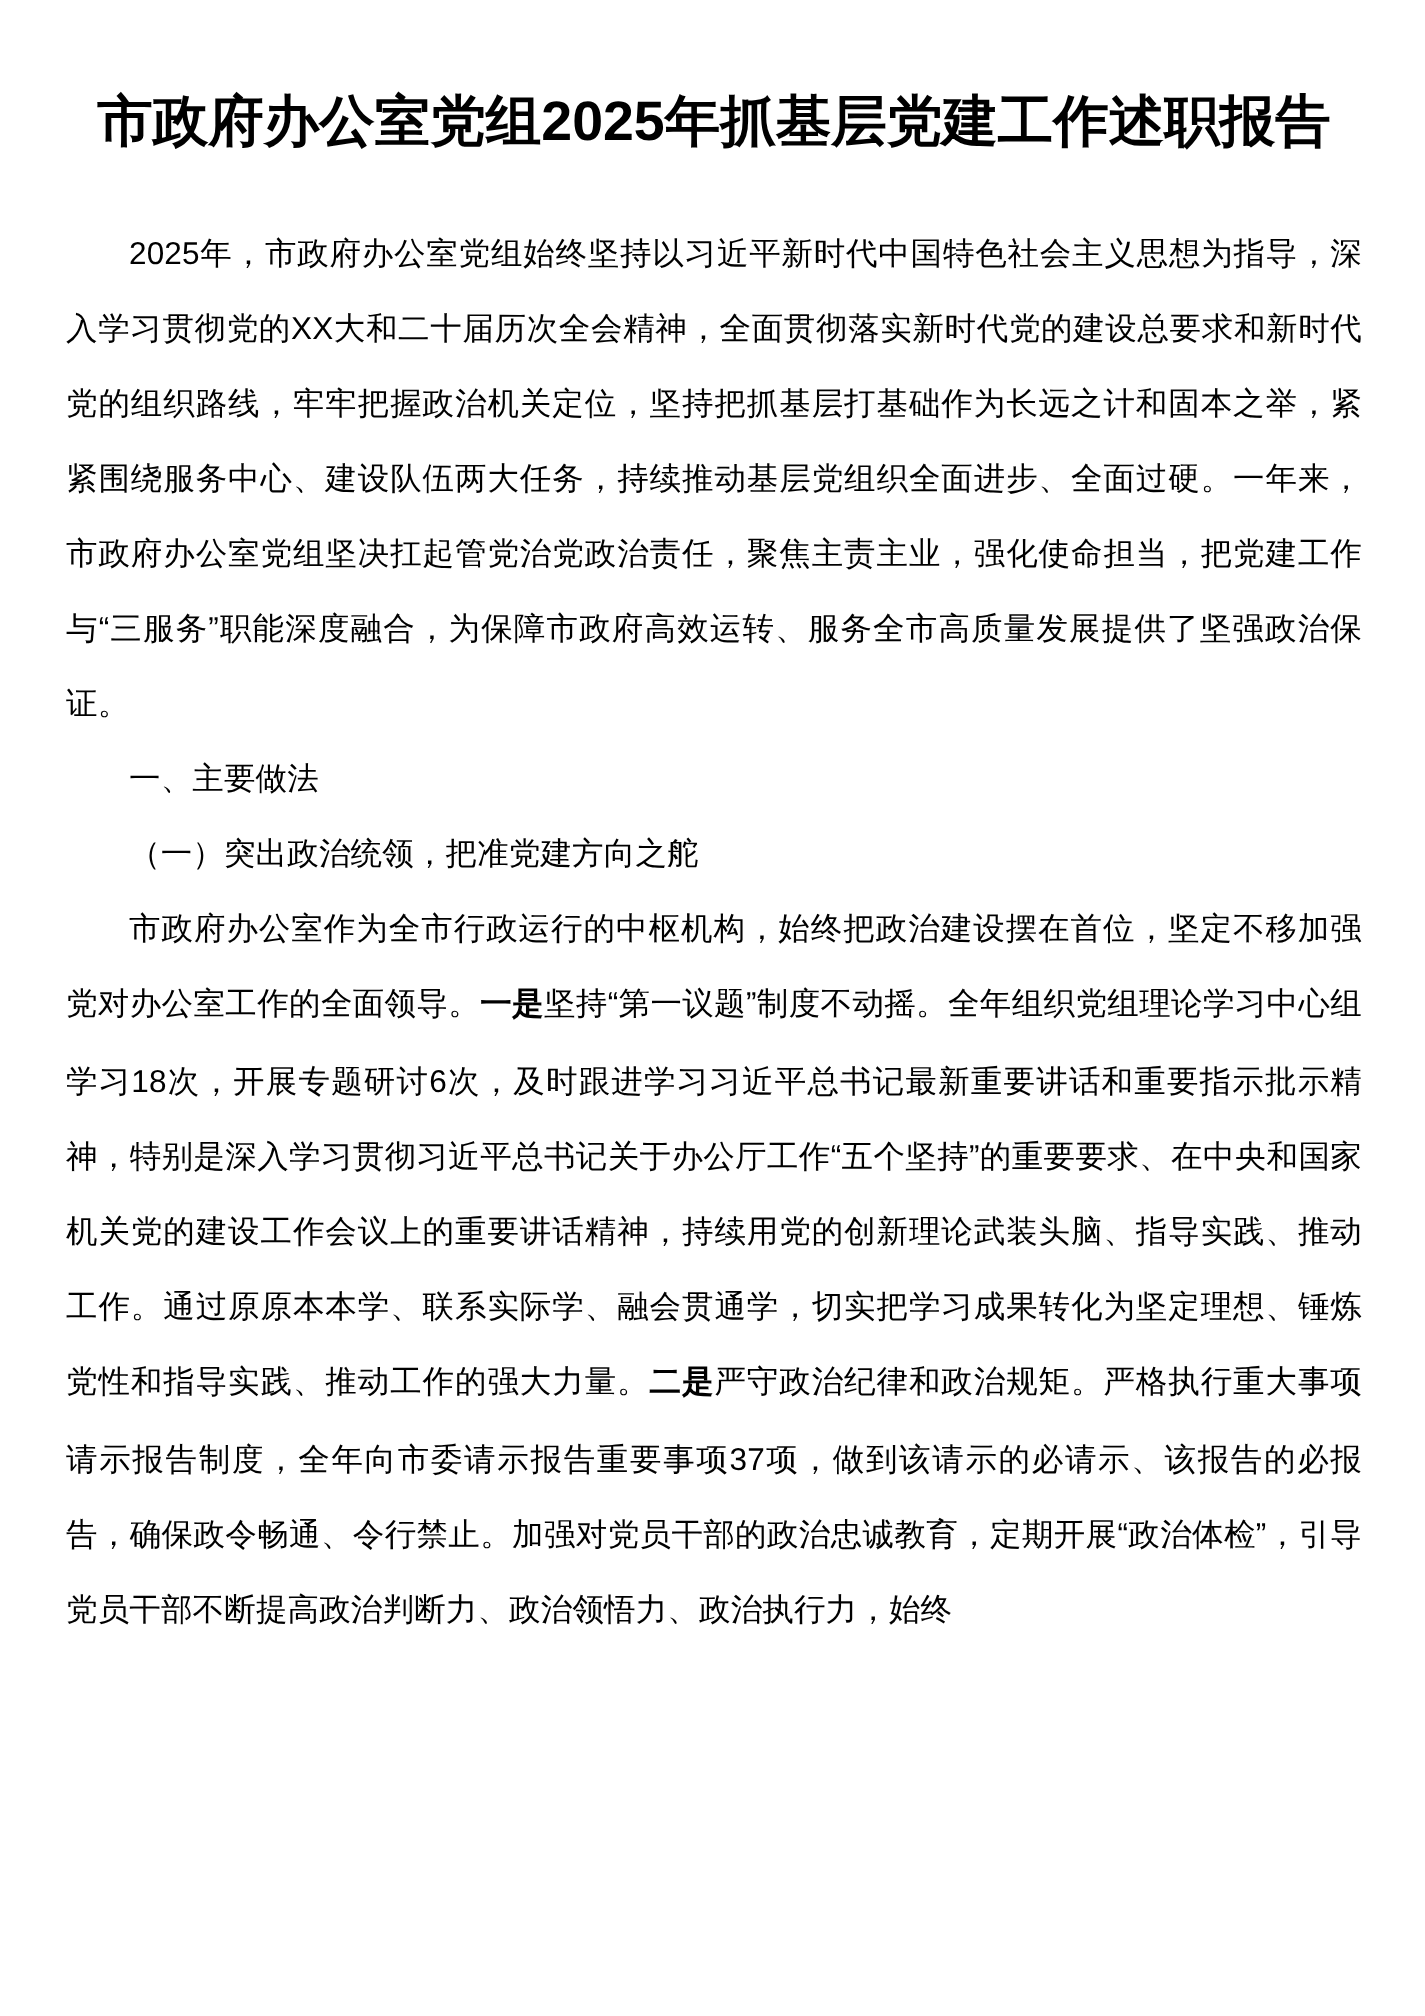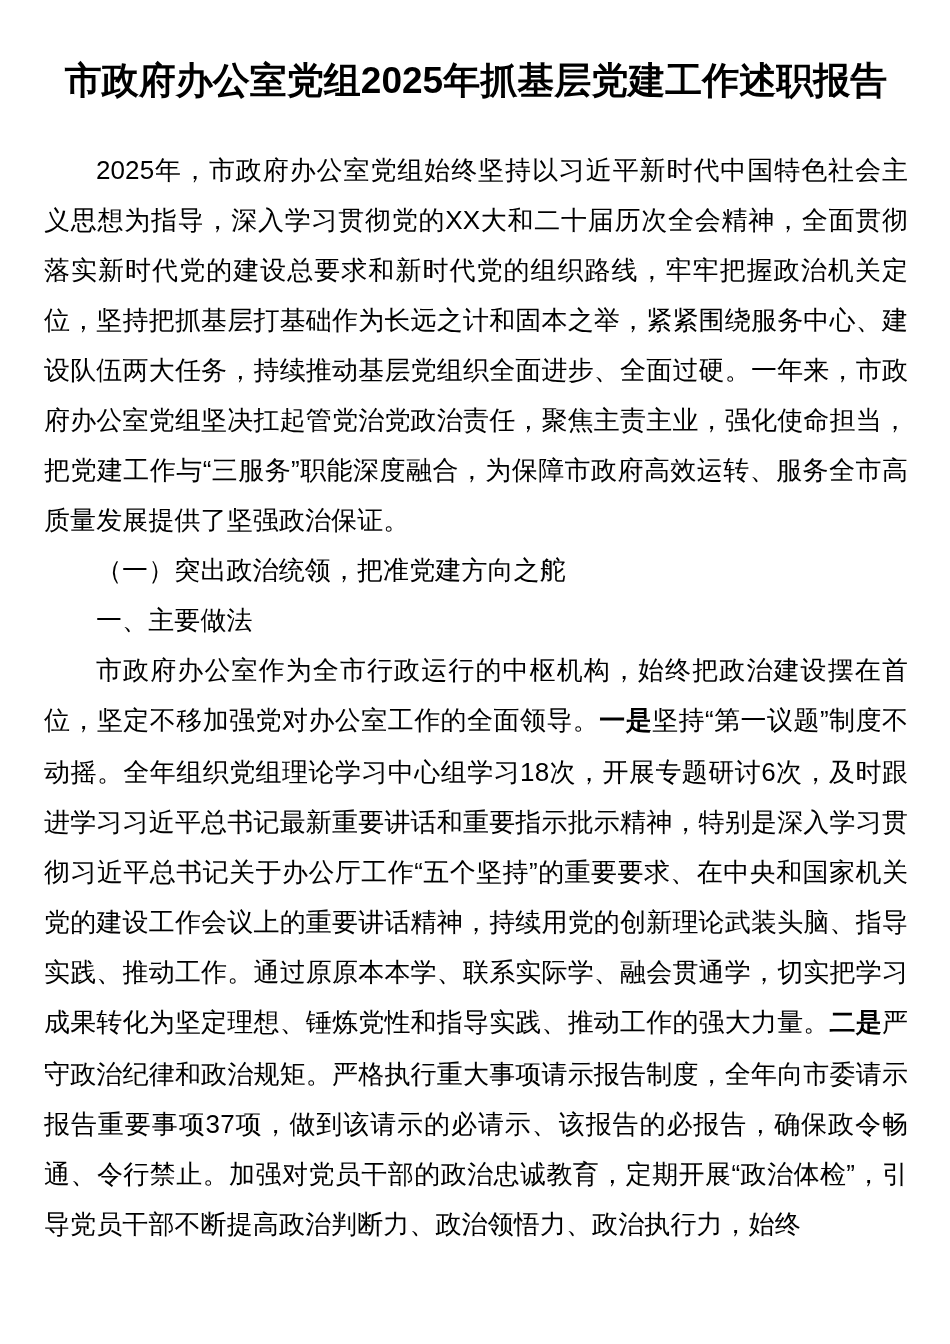--- a/index.html
+++ b/index.html
@@ -33,21 +33,21 @@
     letter-spacing: 0px;
     padding-top: 62px;
     white-space: nowrap;
   }
   .title-spacer {
     height: 46px;
   }
   .para {
     margin: 0;
     padding: 0;
-    font-size: 26px;
+    font-size: 21px;
     line-height: 50px;
     text-align: justify;
     text-justify: inter-ideograph;
     text-indent: 2em;
     letter-spacing: 0.1px;
     word-break: break-all;
   }
   .para.heading {
     text-indent: 2em;
   }
@@ -63,18 +63,18 @@
 <body>
 
 <div class="page">
 
   <h1 class="doc-title">市政府办公室党组2025年抓基层党建工作述职报告</h1>
 
   <div class="title-spacer"></div>
 
   <div id="body-container">
       <p class="para"><span>2025年，市政府办公室党组始终坚持以习近平新时代中国特色社会主义思想为指导，深入学习贯彻党的XX大和二十届历次全会精神，全面贯彻落实新时代党的建设总要求和新时代党的组织路线，牢牢把握政治机关定位，坚持把抓基层打基础作为长远之计和固本之举，紧紧围绕服务中心、建设队伍两大任务，持续推动基层党组织全面进步、全面过硬。一年来，市政府办公室党组坚决扛起管党治党政治责任，聚焦主责主业，强化使命担当，把党建工作与“三服务”职能深度融合，为保障市政府高效运转、服务全市高质量发展提供了坚强政治保证。</span></p>
+      <p class="para heading"><span>一、主要做法</span></p>
       <p class="para heading"><span>（一）突出政治统领，把准党建方向之舵</span></p>
-      <p class="para heading"><span>一、主要做法</span></p>
       <p class="para"><span>市政府办公室作为全市行政运行的中枢机构，始终把政治建设摆在首位，坚定不移加强党对办公室工作的全面领导。</span><b class="marker">一是</b><span>坚持“第一议题”制度不动摇。全年组织党组理论学习中心组学习18次，开展专题研讨6次，及时跟进学习习近平总书记最新重要讲话和重要指示批示精神，特别是深入学习贯彻习近平总书记关于办公厅工作“五个坚持”的重要要求、在中央和国家机关党的建设工作会议上的重要讲话精神，持续用党的创新理论武装头脑、指导实践、推动工作。通过原原本本学、联系实际学、融会贯通学，切实把学习成果转化为坚定理想、锤炼党性和指导实践、推动工作的强大力量。</span><b class="marker">二是</b><span>严守政治纪律和政治规矩。严格执行重大事项请示报告制度，全年向市委请示报告重要事项37项，做到该请示的必请示、该报告的必报告，确保政令畅通、令行禁止。加强对党员干部的政治忠诚教育，定期开展“政治体检”，引导党员干部不断提高政治判断力、政治领悟力、政治执行力，始终</span></p>
     </div>
 
 </div>
 
 </body></html>

